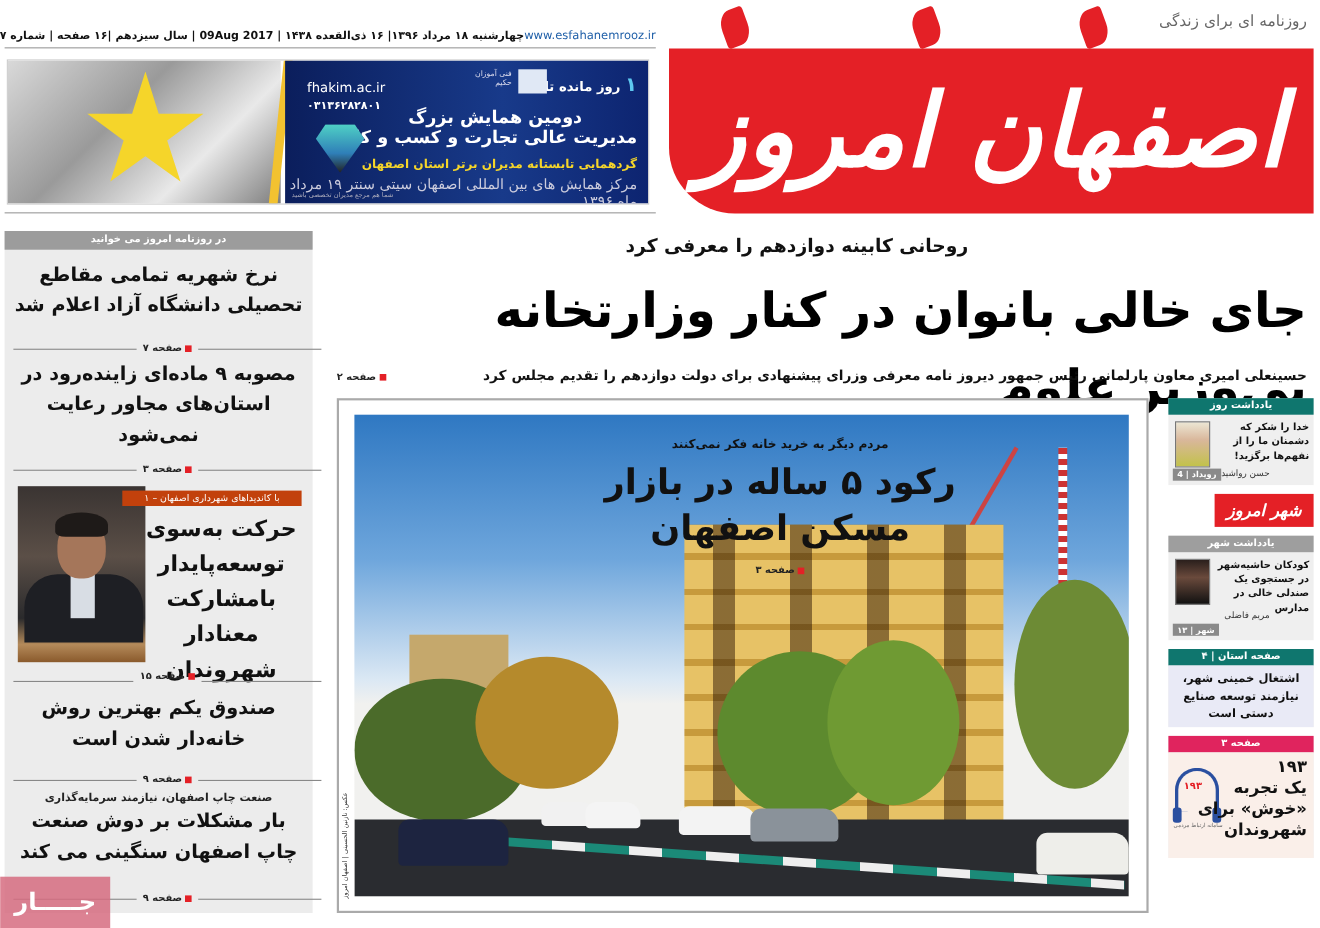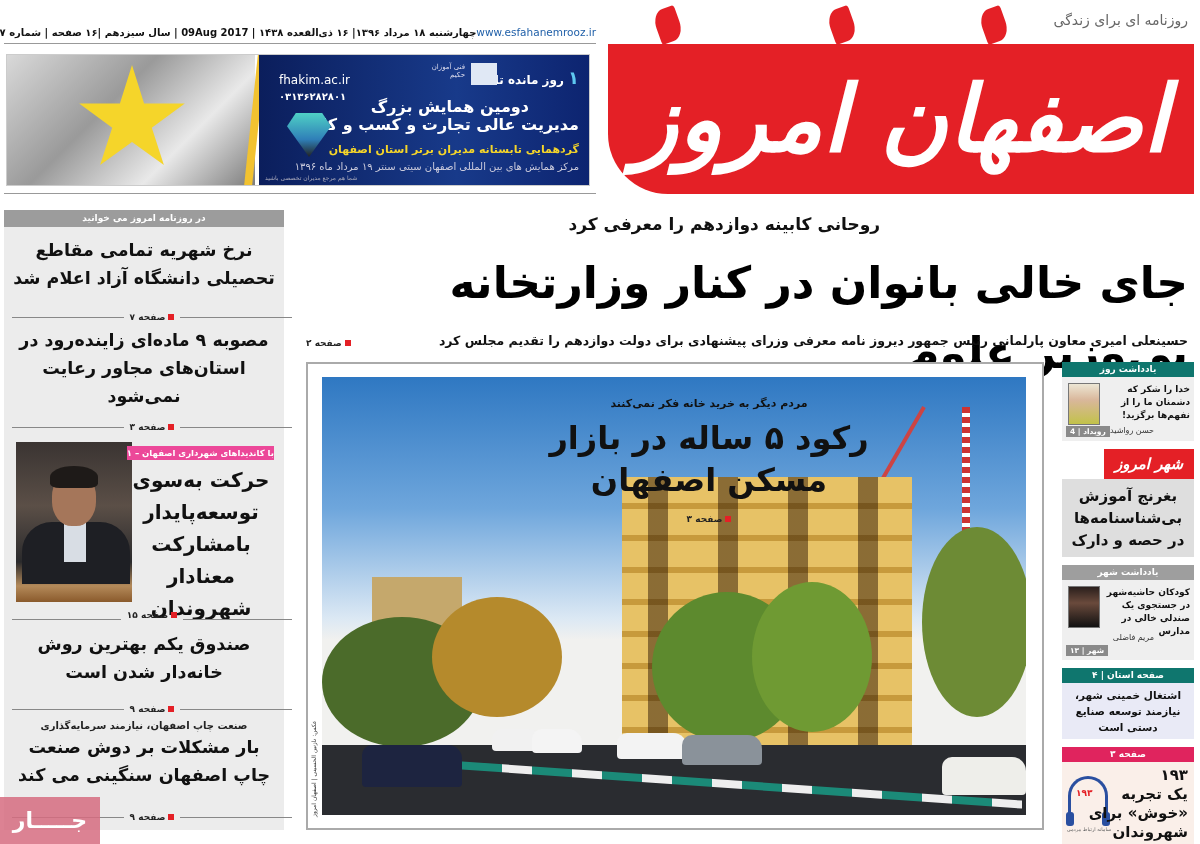--- a/index.html
+++ b/index.html
@@ -52,21 +52,21 @@
   }
   .ad-countdown { position: absolute; right: 10px; top: 12px; font-size: 12px; font-weight: bold; color: #fff; }
   .ad-countdown b { color: #5ec8f0; font-size: 18px; }
   .ad-logo-box { position: absolute; right: 92px; top: 8px; width: 26px; height: 22px; background: #e0e8f5; }
   .ad-logo-text { position: absolute; right: 124px; top: 8px; font-size: 7px; width: 36px; color: #dde; }
   .ad-url { position: absolute; left: 20px; top: 18px; font-size: 12px; color: #fff; direction: ltr; }
   .ad-phone { position: absolute; left: 20px; top: 36px; font-size: 10px; font-weight: bold; color: #fff; direction: ltr; }
   .ad-line1 { position: absolute; right: 60px; top: 42px; font-size: 16px; font-weight: bold; }
   .ad-line2 { position: absolute; right: 10px; top: 60px; font-size: 16px; font-weight: bold; }
   .ad-line3 { position: absolute; right: 10px; top: 88px; font-size: 11px; font-weight: bold; color: #f5d52a; }
-  .ad-line4 { position: absolute; right: 10px; top: 106px; font-size: 10px; color: #ccd; }
+  .ad-line4 { position: absolute; right: 10px; top: 106px; font-size: 13px; color: #ccd; }
   .ad-gem {
     position: absolute; left: 28px; top: 58px; width: 44px; height: 44px;
     background: linear-gradient(180deg, #4fd1c5, #2f7fb8 60%, #222 100%);
     clip-path: polygon(20% 0, 80% 0, 100% 30%, 50% 100%, 0 30%);
   }
   .ad-footnote { position: absolute; left: 6px; bottom: 4px; font-size: 6px; color: #aab; }
 
   
   .kicker { position: absolute; right: 320px; top: 214px; font-size: 17px; font-weight: bold; color: #111; }
   .headline {
@@ -153,22 +153,22 @@
   .feature { position: absolute; top: 230px; left: 4px; width: 272px; height: 162px; }
   .feature-photo {
     position: absolute; left: 8px; top: 2px; width: 116px; height: 160px;
     background: linear-gradient(180deg, #3a3432 0%, #5b4f47 40%, #2a2a2c 75%, #b48a5a 90%, #8a5a2c 100%);
   }
   .feature-photo .face { position: absolute; left: 36px; top: 30px; width: 44px; height: 54px; border-radius: 45%; background: #a5765a; }
   .feature-photo .hair { position: absolute; left: 34px; top: 24px; width: 48px; height: 22px; border-radius: 50% 50% 20% 20%; background: #1e1a18; }
   .feature-photo .suit { position: absolute; left: 6px; top: 80px; width: 108px; height: 62px; border-radius: 30px 30px 0 0; background: #1e1f24; }
   .feature-photo .shirt { position: absolute; left: 48px; top: 80px; width: 22px; height: 40px; background: #d8dde4; }
   .feature-tag {
-    position: absolute; right: 6px; top: 6px; background: #ec4899; color: #fff;
-    font-size: 8.5px; font-weight: bold; padding: 2px 0;
+    position: absolute; right: 6px; top: 6px; background: #c2410c; color: #fff;
+    font-size: 8.5px; font-weight: normal; padding: 2px 20px;
   }
   .feature-title {
     position: absolute; right: 8px; top: 24px; width: 142px; text-align: center;
     font-size: 20px; font-weight: 900; line-height: 32px; color: #111;
   }
   .d3 { position: absolute; top: 396px; left: 0; width: 100%; align-items: flex-end; }
   .s4 { position: absolute; top: 420px; left: 0; width: 100%; }
   .d4 { position: absolute; top: 490px; left: 0; width: 100%; }
   .s5 { position: absolute; top: 510px; left: 0; width: 100%; }
   .d5 { position: absolute; top: 598px; left: 0; width: 100%; }
@@ -382,21 +382,20 @@
     <div class="note">
       <div class="note-photo np1"></div>
       <div class="note-text">خدا را شکر که دشمنان ما را از نفهم‌ها برگزید!</div>
       <div class="note-author">حسن رواشید</div>
       <div class="note-badge">رویداد | 4</div>
     </div>
   </div>
 
   <div class="box" style="background:#fff;">
     <div class="sahr-logo">شهر امروز</div>
-    <div class="sahr-body">بغرنج آموزش بی‌شناسنامه‌ها در حصه و دارک</div>
   </div>
 
   <div class="box">
     <div class="box-head grey">یادداشت شهر</div>
     <div class="note" style="height:80px;">
       <div class="note-photo np2"></div>
       <div class="note-text">کودکان حاشیه‌شهر در جستجوی یک صندلی خالی در مدارس</div>
       <div class="note-author" style="bottom:18px;">مریم فاضلی</div>
       <div class="note-badge">شهر | ۱۳</div>
     </div>

